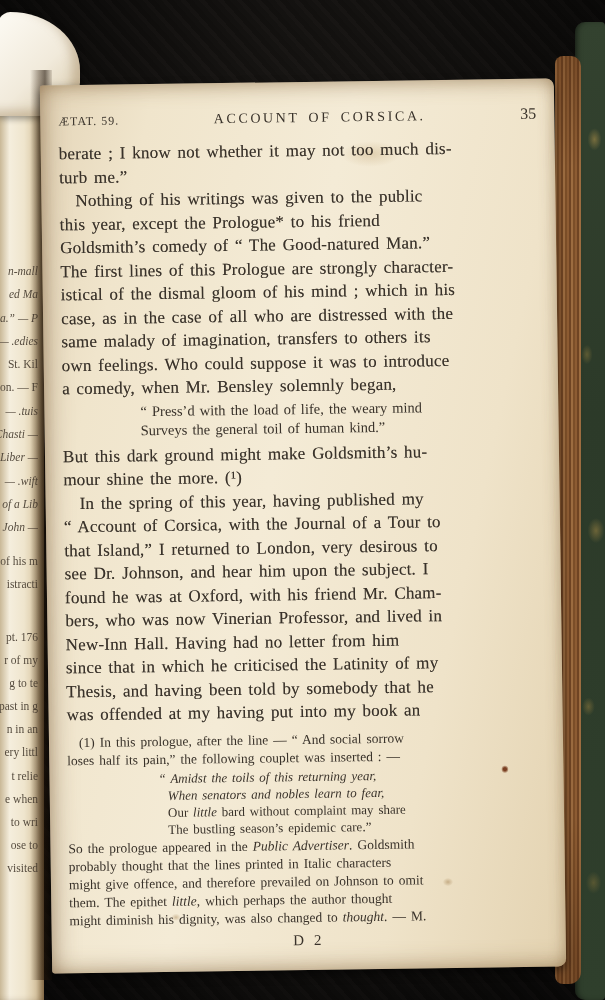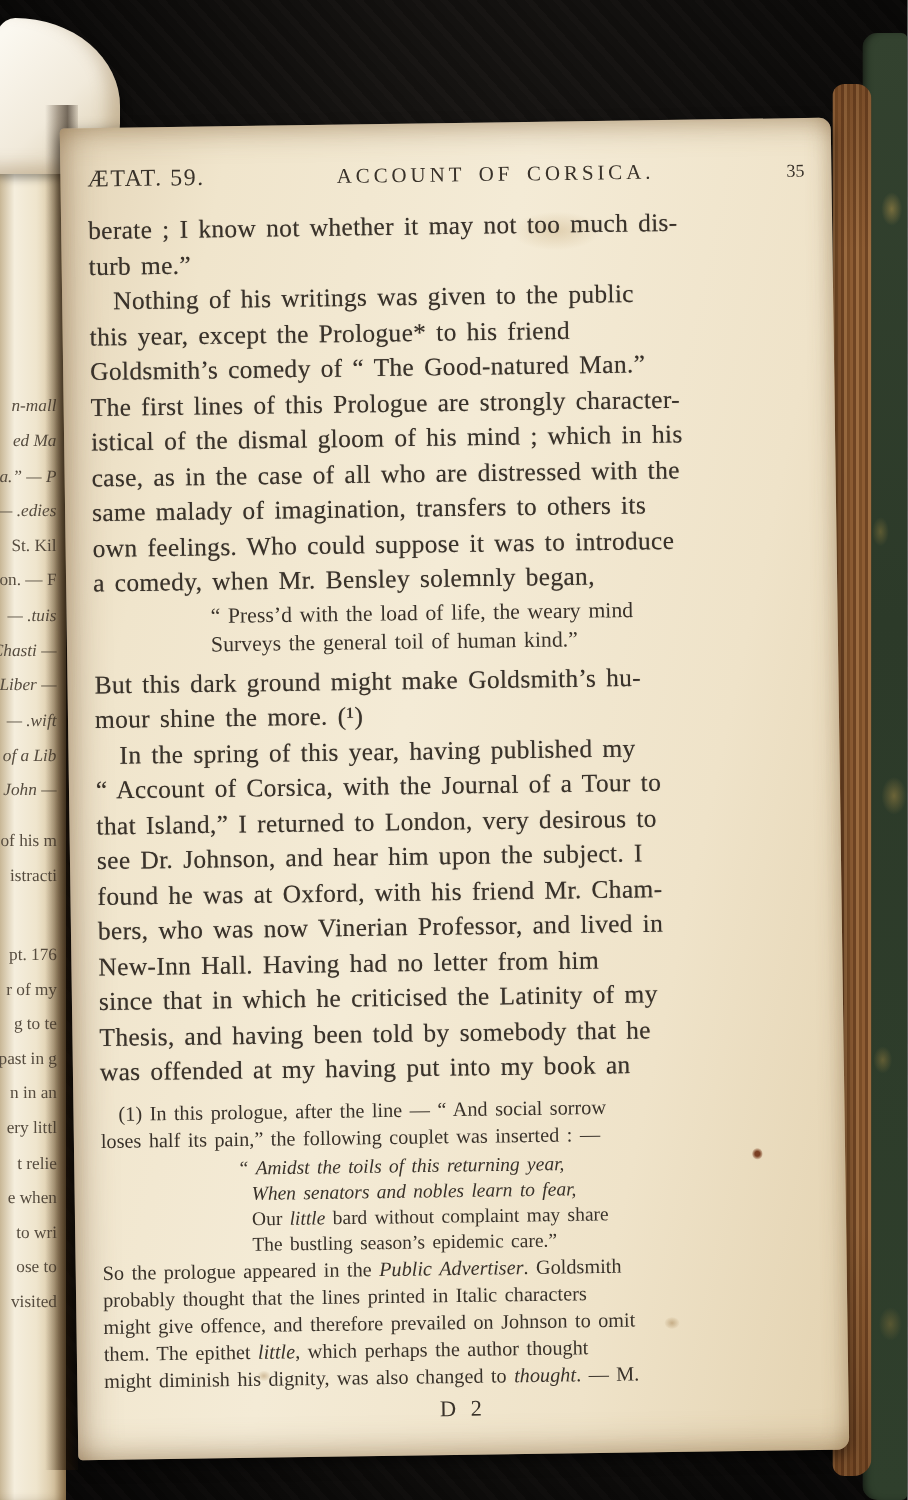--- a/index.html
+++ b/index.html
@@ -75,23 +75,23 @@
       inset 16px 0 24px -14px rgba(105,72,38,0.5),
       inset -10px 0 16px -10px rgba(125,92,50,0.45),
       inset 0 -18px 22px -15px rgba(125,92,50,0.4),
       0 4px 10px rgba(0,0,0,0.5);
     border-radius:3px 8px 8px 3px;
     color:#39322a;
   }
   .page-inner{position:absolute;left:18px;right:18px;top:26px;}
 
   .header{display:flex;align-items:baseline;margin-bottom:13px;}
-  .h-etat{font-size:16px;letter-spacing:1px;}
+  .h-etat{font-size:12px;letter-spacing:1px;}
   .h-title{flex:1;text-align:center;font-size:14px;letter-spacing:2.6px;word-spacing:3px;}
-  .h-num{font-size:12px;}
+  .h-num{font-size:16px;}
 
   .para,.quote,.fn-intro,.fn-close{white-space:pre-line;}
   .para{
     font-size:17px;line-height:23.5px;letter-spacing:0.2px;word-spacing:2.2px;
     text-shadow:0 0 0.5px rgba(57,50,42,0.55);
   }
   .indent{text-indent:16px;}
   .quote{
     font-size:14.5px;line-height:19.5px;margin:2px 0 3px 78px;word-spacing:1.5px;
   }

